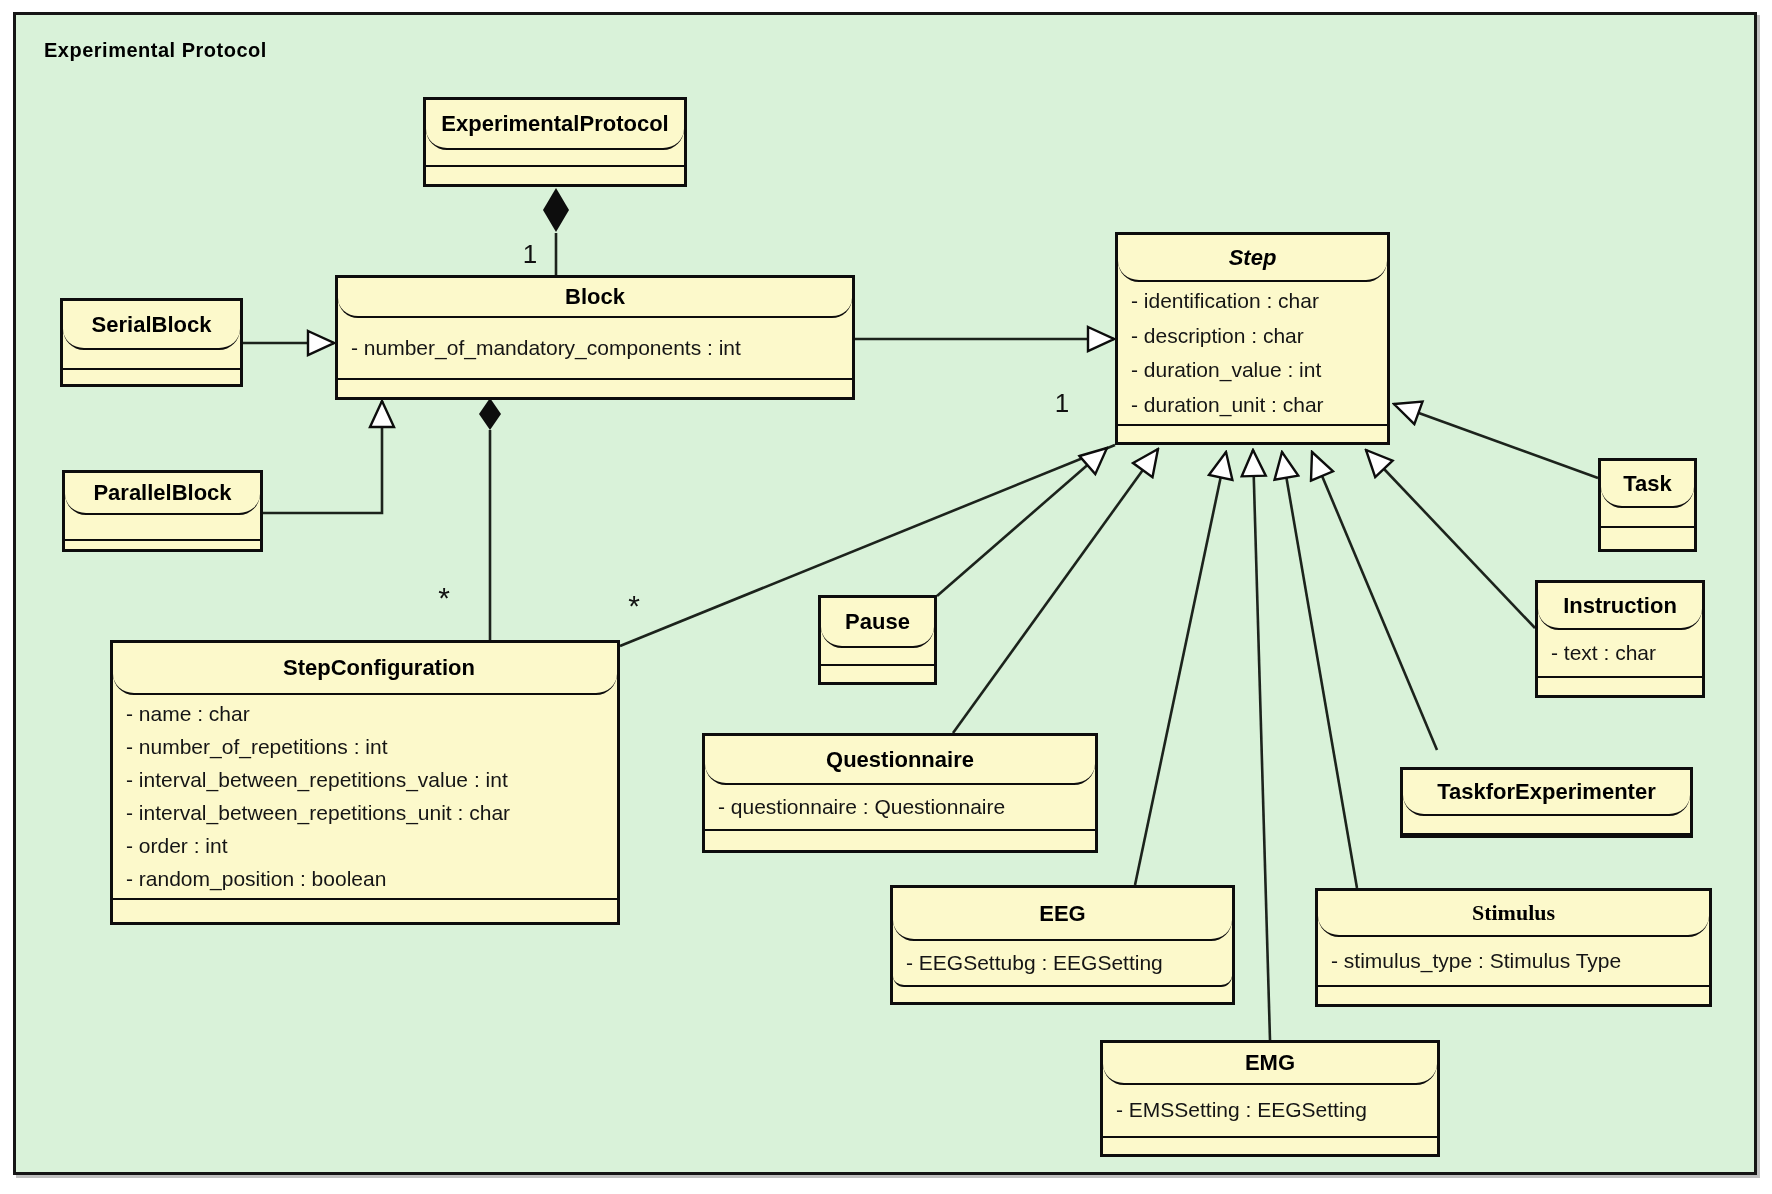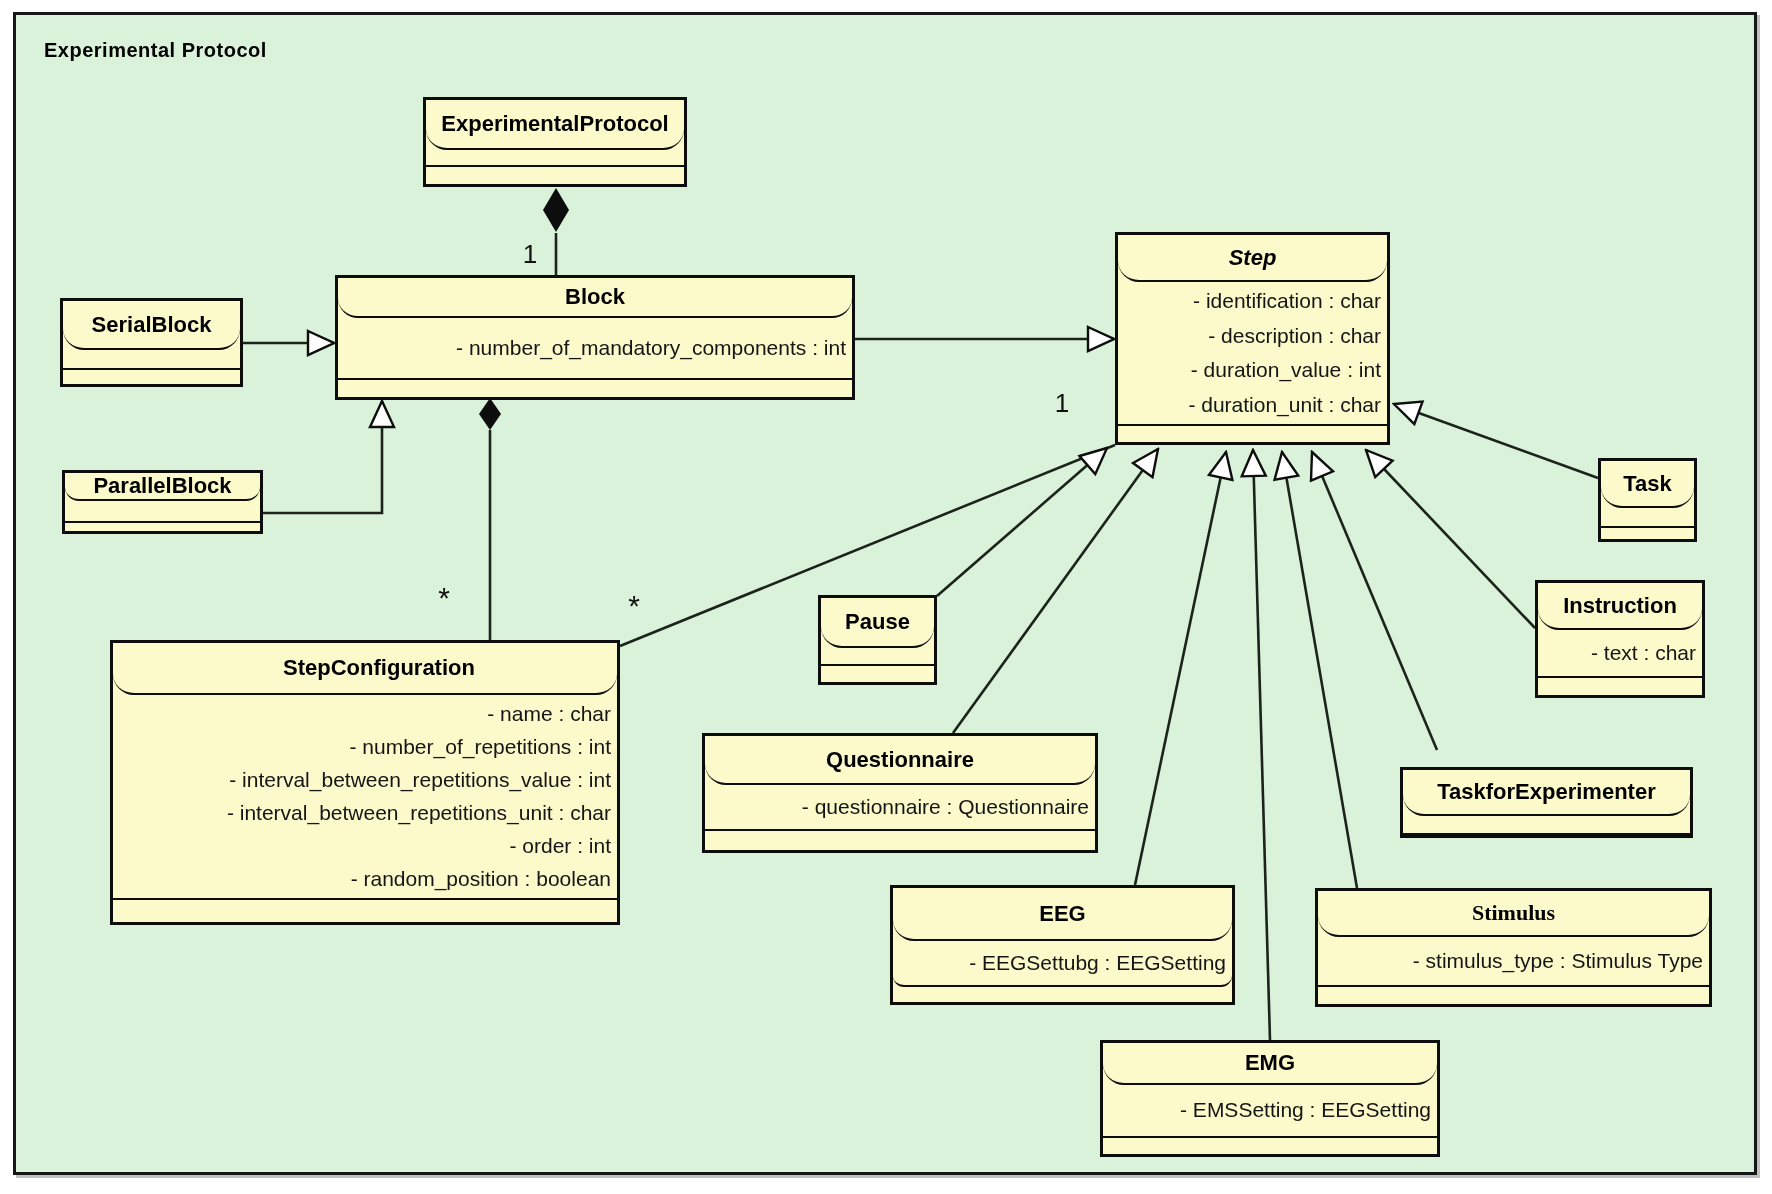--- a/index.html
+++ b/index.html
@@ -12,21 +12,21 @@
          font-size:20px;font-weight:bold;color:#000;letter-spacing:.5px;}
   svg.connectors{position:absolute;left:0;top:0;width:1772px;height:1194px;}
   .class-box{position:absolute;box-sizing:border-box;background:#fcf9cb;
          border:3px solid #0d0d0d;display:flex;flex-direction:column;}
   .class-title{box-sizing:border-box;border-bottom:2px solid #0d0d0d;
          display:flex;align-items:center;justify-content:center;
          font-size:22px;font-weight:bold;color:#000;border-radius:21px;}
   .class-title.abstract{font-style:italic;}
   .class-attrs{box-sizing:border-box;border-bottom:2px solid #0d0d0d;
          display:flex;flex-direction:column;justify-content:space-around;
-         padding:2px 6px 2px 13px;text-align:right;}
+         padding:2px 6px 2px 13px;}
   .class-attrs .attr{font-size:21px;color:#151515;white-space:nowrap;line-height:1.15;}
   .class-ops{flex:1;}
   text.mult{font-family:"Liberation Sans","DejaVu Sans",sans-serif;fill:#111;}
 </style>
 </head>
 <body>
 
 <div class="panel">
   <h1 class="diagram-title">Experimental Protocol</h1>
 </div>
@@ -74,21 +74,21 @@
       <div class="class-attrs" style="height: 62px;">
         <div class="attr">- number_of_mandatory_components : int</div>
       </div>
       <div class="class-ops"></div>
     </div>
     <div class="class-box" style="left: 60px; top: 298px; width: 183px; height: 89px;">
       <div class="class-title" style="height: 49px;">SerialBlock</div>
       <div class="class-attrs" style="height: 20px;"></div>
       <div class="class-ops"></div>
     </div>
-    <div class="class-box" style="left: 62px; top: 470px; width: 201px; height: 64px; gap: 8px;">
+    <div class="class-box" style="left: 62px; top: 470px; width: 201px; height: 82px; gap: 8px;">
       <div class="class-title" style="height: 47px;">ParallelBlock</div>
       <div class="class-attrs" style="height: 20px;"></div>
       <div class="class-ops"></div>
     </div>
     <div class="class-box" style="left: 110px; top: 640px; width: 510px; height: 285px;">
       <div class="class-title" style="height: 52px; padding-left: 28px;">StepConfiguration</div>
       <div class="class-attrs" style="height: 205px;">
         <div class="attr">- name : char</div>
         <div class="attr">- number_of_repetitions : int</div>
         <div class="attr">- interval_between_repetitions_value : int</div>
@@ -146,18 +146,18 @@
       <div class="class-attrs" style="height: 19px;"></div>
       <div class="class-ops"></div>
     </div>
     <div class="class-box" style="left: 1535px; top: 580px; width: 170px; height: 118px;">
       <div class="class-title" style="height: 47px;">Instruction</div>
       <div class="class-attrs" style="height: 48px;">
         <div class="attr">- text : char</div>
       </div>
       <div class="class-ops"></div>
     </div>
-    <div class="class-box" style="left: 1598px; top: 458px; width: 99px; height: 84px;">
+    <div class="class-box" style="left: 1598px; top: 458px; width: 99px; height: 94px;">
       <div class="class-title" style="height: 47px;">Task</div>
       <div class="class-attrs" style="height: 20px;"></div>
       <div class="class-ops"></div>
     </div>
   </div>
 
 </body></html>

